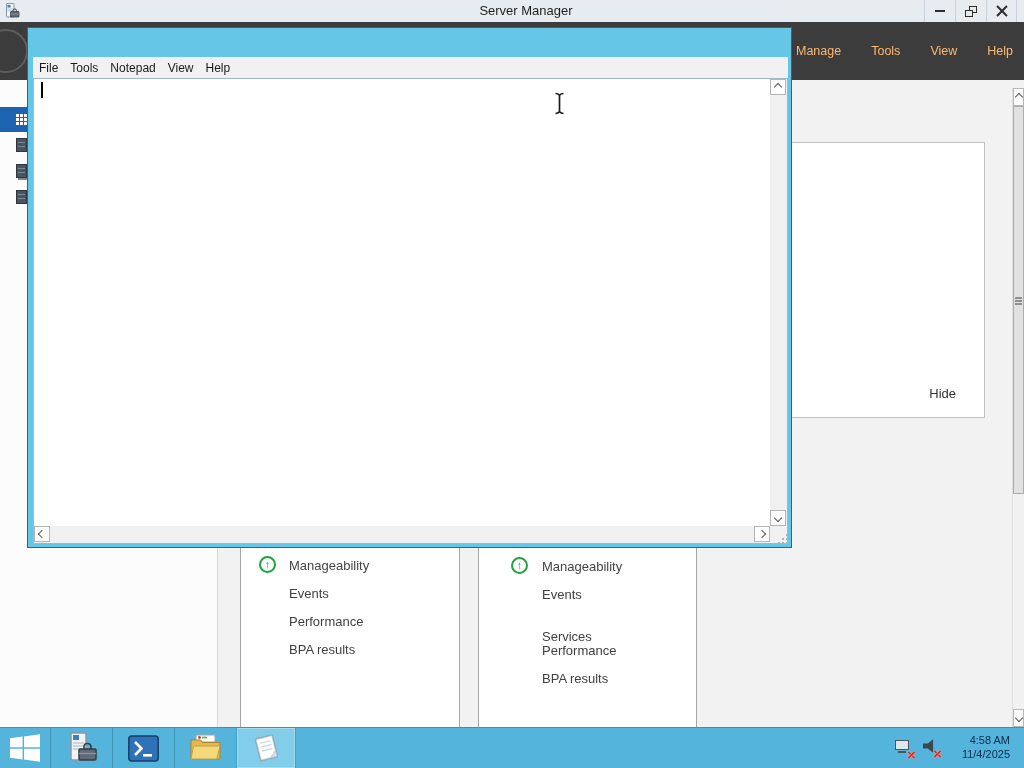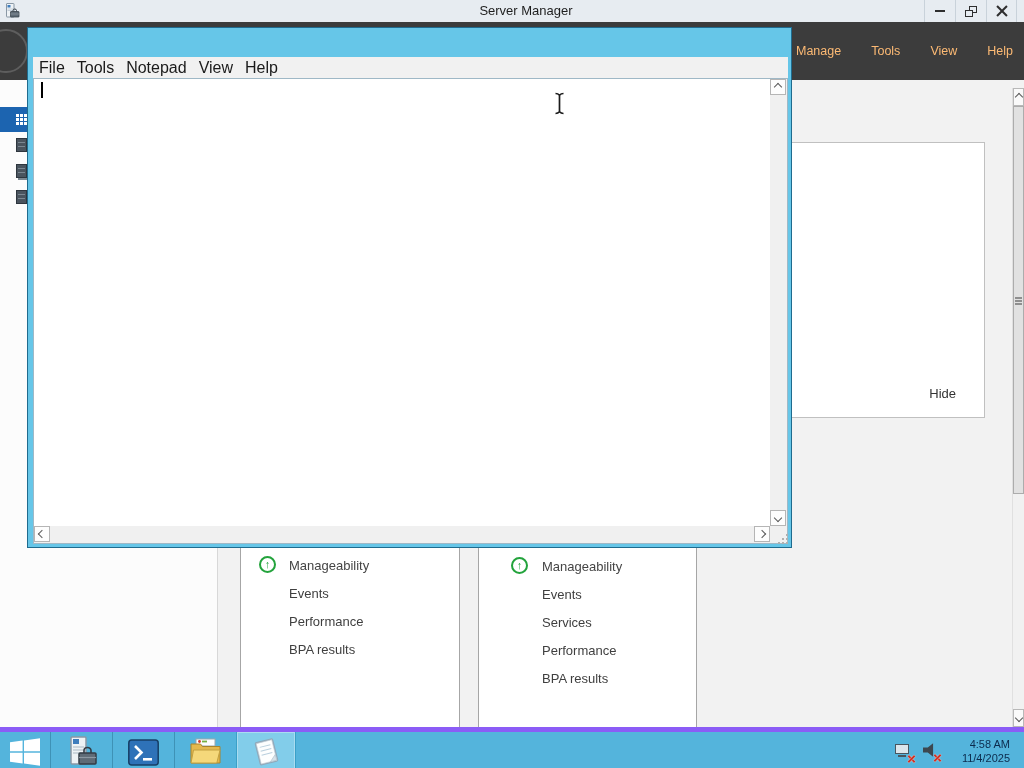--- a/index.html
+++ b/index.html
@@ -73,36 +73,36 @@
   .np-cbtn { height:22px; border:1px solid #15465f; margin-left:-1px; display:flex; align-items:center; justify-content:center; }
   .np-cbtn.min,.np-cbtn.max { width:27px; background:#74cbe9; }
   .np-cbtn.close { width:45px; background:#e0694f; }
   .np-gmin { width:9px; height:2px; background:#112b3e; }
   .np-gmax { width:9px; height:8px; border:2px solid #112b3e; }
   .np-gx { position:relative; width:12px; height:12px; }
   .np-gx::before,.np-gx::after { content:""; position:absolute; left:-1px; top:5px; width:14px; height:2.2px; background:#24150f; }
   .np-gx::before { transform:rotate(45deg); } .np-gx::after { transform:rotate(-45deg); }
 
   .np-menubar { position:absolute; left:5px; top:29px; width:755px; height:21px; background:#f1f1f1; display:flex; align-items:center; }
-  .np-menubar span { font-size:16px; color:#1a1a1a; padding:0 6px; cursor:default;text-align:right; }
+  .np-menubar span { font-size:12px; color:#1a1a1a; padding:0 6px; cursor:default;text-align:right; }
 
   .np-client { position:absolute; left:5px; top:50px; width:755px; height:466px; background:#fff; border:1px solid #9fb8c6; }
   .np-text { position:absolute; left:0; top:0; width:736px; height:447px; background:#fff; font-size:12px; font-family:"Liberation Mono", monospace; }
   .caret { position:absolute; left:7px; top:3px; width:1.5px; height:16px; background:#000; }
   .np-vscroll { position:absolute; right:0; top:0; width:17px; height:447px; background:#f0f0f0; }
   .np-hscroll { position:absolute; left:0; bottom:0; width:736px; height:17px; background:#f0f0f0; }
   .np-sbtn { position:absolute; width:16px; height:16px; background:#fdfdfd; border:1px solid #b5b5b5; display:flex; align-items:center; justify-content:center; }
   .np-corner { position:absolute; right:0; bottom:0; width:17px; height:17px; background:#f0f0f0; }
   .np-corner i { position:absolute; right:3px; bottom:3px; width:2px; height:2px; background:#b0b0b0; box-shadow:-4px 4px 0 #b0b0b0,0 4px 0 #b0b0b0,4px 0 0 #b0b0b0,4px 4px 0 #b0b0b0,4px -4px 0 #b0b0b0; }
 
   
   .ibeam { position:absolute; left:553px; top:92px; z-index:50; }
 
   
-  .taskbar { position:absolute; left:0; top:727px; width:1024px; height:41px; background:#54b4dc; border-top:5px solid #8b5cf6; z-index:100; }
+  .taskbar { position:absolute; left:0; top:727px; width:1024px; height:41px; background:#54b4dc; border-top:1px solid #8b5cf6; z-index:100; }
   .tb-btn { position:absolute; top:0; height:40px; display:flex; align-items:center; justify-content:center; cursor:default; }
   .tb-sep { position:absolute; top:0; width:1px; height:40px; background:rgba(22,84,112,0.35); }
   .tb-btn.active { background:#82cdea; box-shadow:inset 0 0 0 1px #aadcf0; border-left:1px solid #3aa0c8; border-right:1px solid #3aa0c8; }
   .tray { position:absolute; right:0; top:0; height:40px; }
   .tray-clock { position:absolute; right:14px; top:5px; text-align:right; font-size:11px; line-height:14px; color:#0c2b4d; cursor:default; }
   .tray-ico { position:absolute; cursor:default; }
   .net-screen { position:absolute; left:0; top:1px; width:14px; height:10px; border:1.5px solid #49565f; background:#dce6ec; }
   .net-base { position:absolute; left:3px; top:12px; width:8px; height:2px; background:#49565f; }
   .badge-x { position:absolute; width:9px; height:9px; }
   .badge-x::before,.badge-x::after { content:""; position:absolute; left:0; top:3.5px; width:9px; height:2px; background:#cf3427; box-shadow:0 0 1px #fff; }
@@ -182,21 +182,21 @@
         <span class="tile-heading" style="left:48px; top:17px;">Manageability</span>
         <span class="tile-item" style="left:48px; top:45px;">Events</span>
         <span class="tile-item" style="left:48px; top:73px;">Performance</span>
         <span class="tile-item" style="left:48px; top:101px;">BPA results</span>
       </div>
 
       <div class="tile tile-2">
         <span class="status-circle" style="left:32px; top:16px;"><span>↑</span></span>
         <span class="tile-heading" style="left:63px; top:18px;">Manageability</span>
         <span class="tile-item" style="left:63px; top:46px;">Events</span>
-        <span class="tile-item" style="left:63px; top:74px;">Services</span>
+        <span class="tile-item" style="left:63px; top:88px;">Services</span>
         <span class="tile-item" style="left:63px; top:102px;">Performance</span>
         <span class="tile-item" style="left:63px; top:130px;">BPA results</span>
       </div>
     </div>
 
     <div class="sm-scroll">
       <div class="sm-scroll-btn" style="top:0;">
           <span class="chev up"></span>
         </div>
       <div class="sm-thumb">

